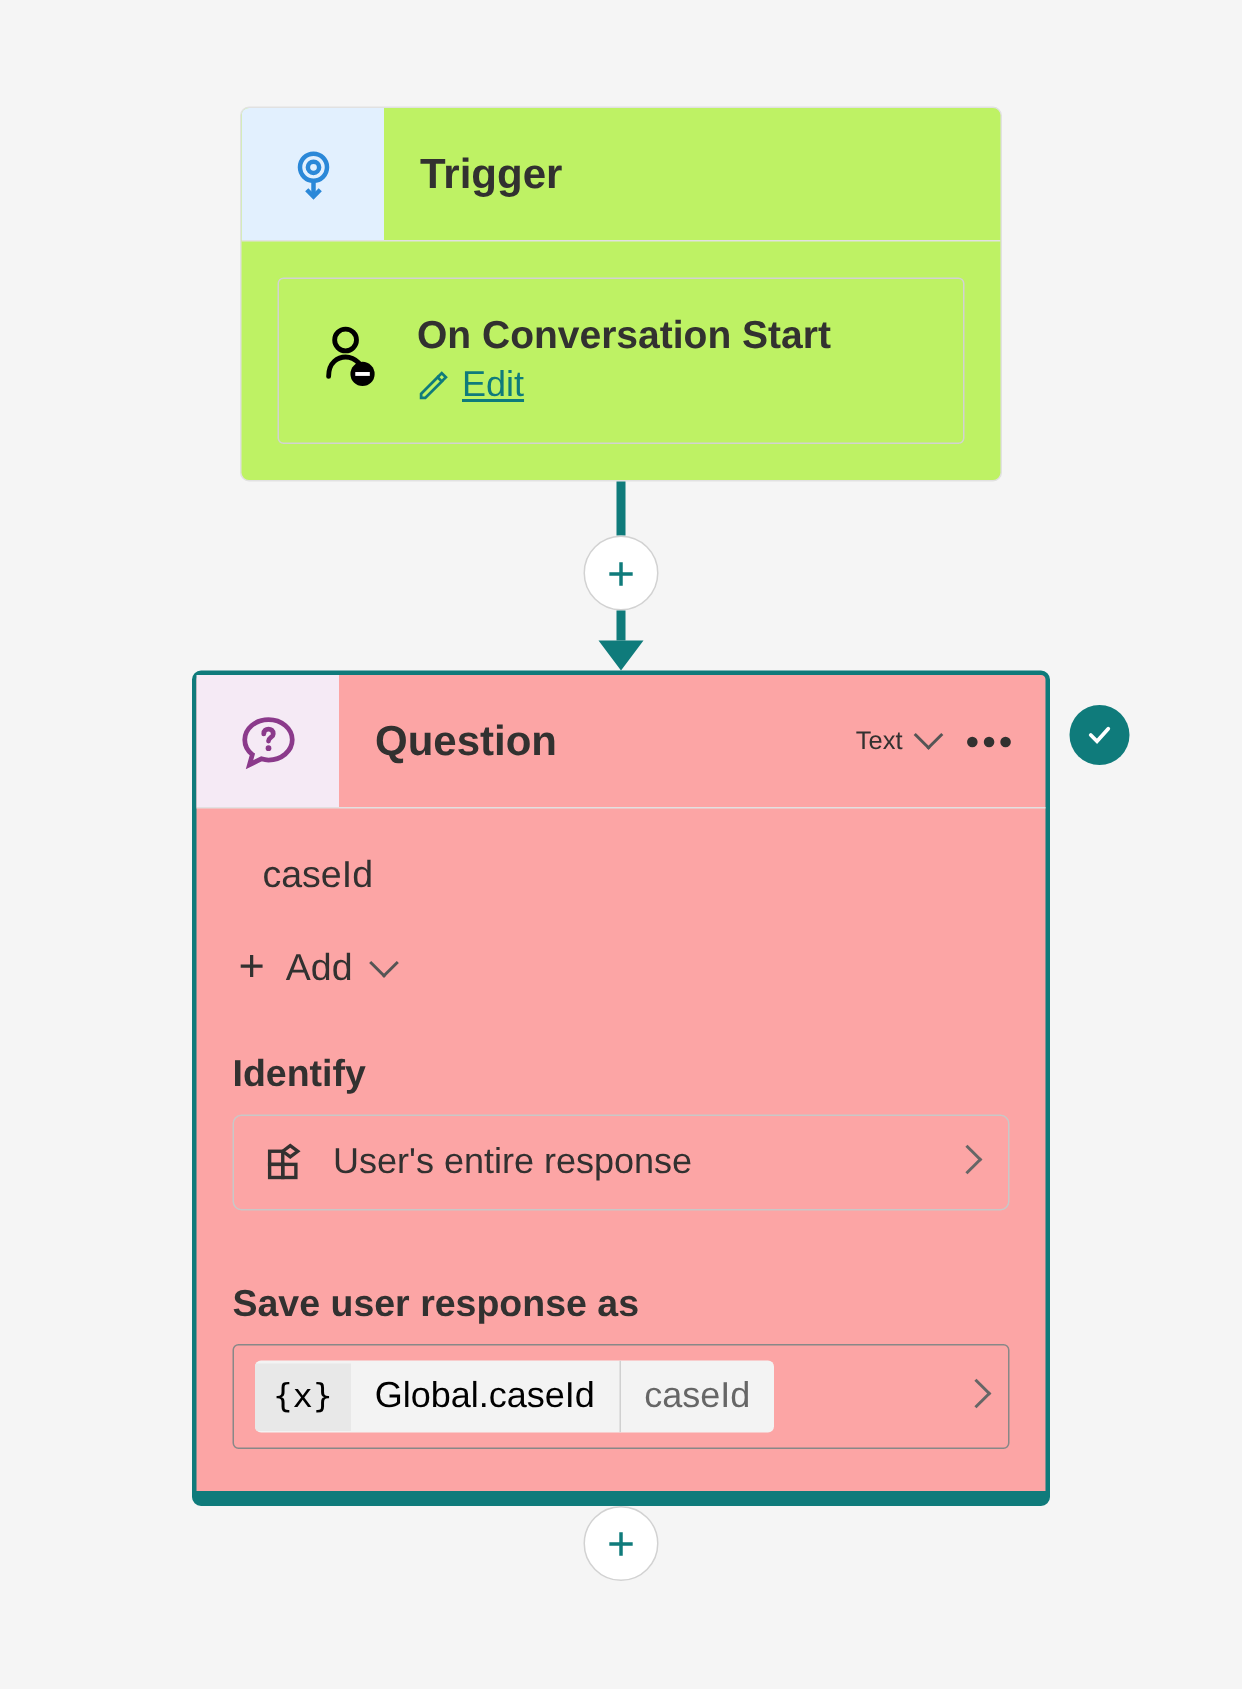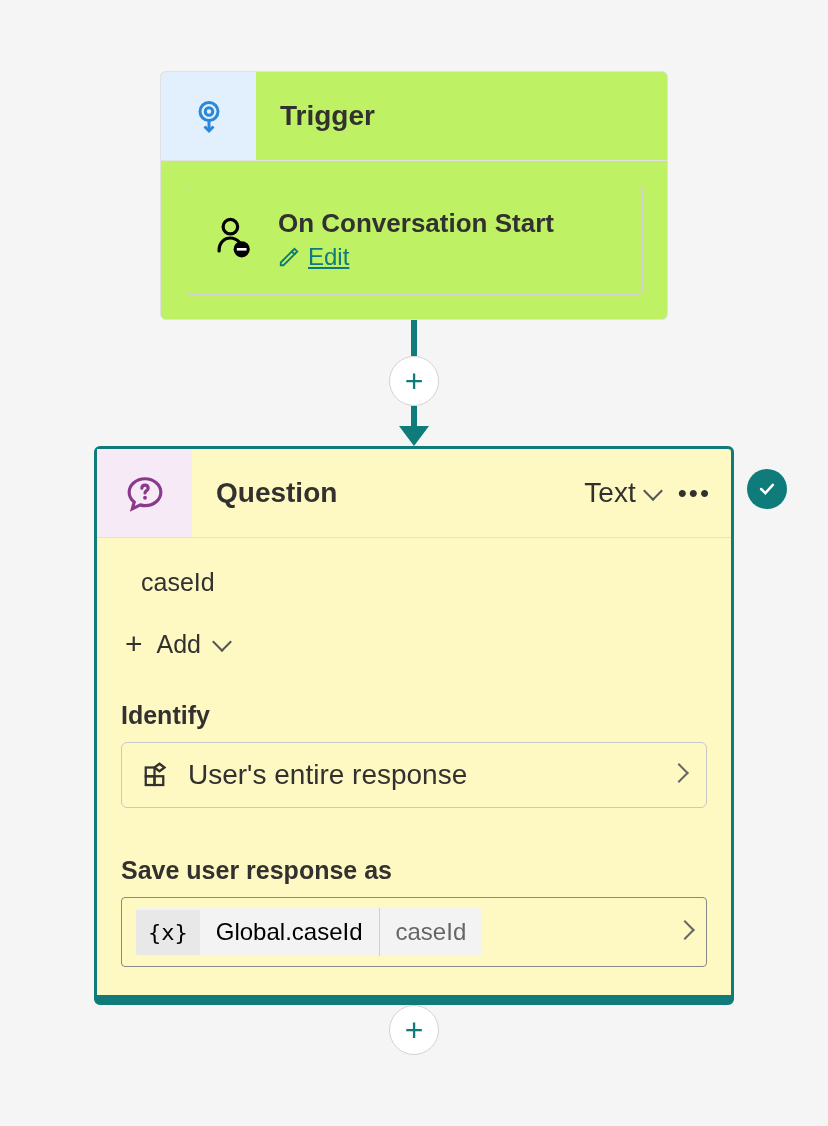--- a/index.html
+++ b/index.html
@@ -50,21 +50,21 @@
     .header-controls {
       display: flex;
       align-items: center;
       gap: 18px;
       padding-right: 20px;
     }
     .type-dropdown {
       display: flex;
       align-items: center;
       gap: 10px;
-      font-size: 28px;
+      font-size: 17px;
       color: #323130;
     }
     .more-dots {
       font-size: 26px;
       letter-spacing: 2px;
       color: #323130;
       cursor: pointer;
     }
 
     .trigger-body {
@@ -121,22 +121,22 @@
     }
     .arrow-down {
       width: 0; height: 0;
       border-left: 15px solid transparent;
       border-right: 15px solid transparent;
       border-top: 20px solid #0f7b7b;
     }
 
     
     .question-card {
-      width: 640px;
-      background: #fef9c3;
+      width: 572px;
+      background: #fca5a5;
       border: 3px solid #0f7b7b;
       border-radius: 6px;
       border-bottom-width: 10px;
       position: relative;
     }
     .question-body {
       padding: 30px 24px 28px 24px;
     }
     .question-text {
       font-size: 25px;
@@ -166,21 +166,21 @@
       border-radius: 6px;
       padding: 16px 20px;
       display: flex;
       align-items: center;
       gap: 16px;
       margin-bottom: 48px;
       cursor: pointer;
     }
     .identify-box .label-text {
       flex: 1;
-      font-size: 28px;
+      font-size: 24px;
       color: #323130;
     }
     .save-box {
       border: 1px solid #888;
       border-radius: 4px;
       padding: 10px 14px;
       display: flex;
       align-items: center;
       gap: 0;
       cursor: pointer;

